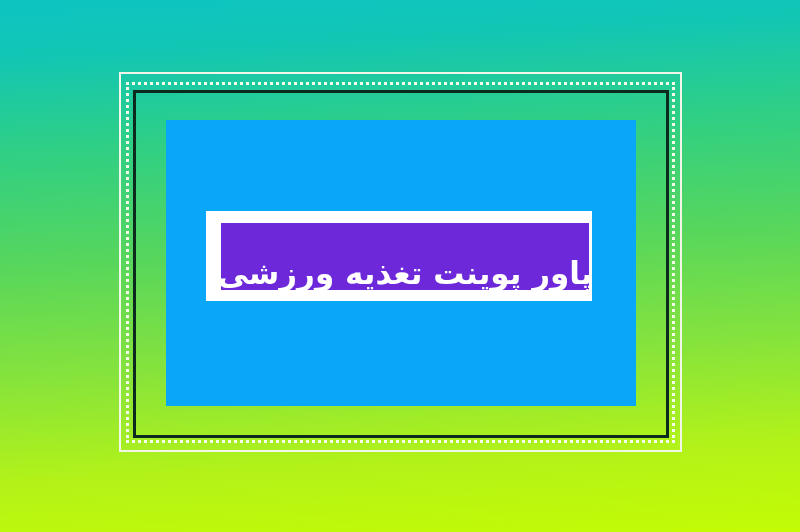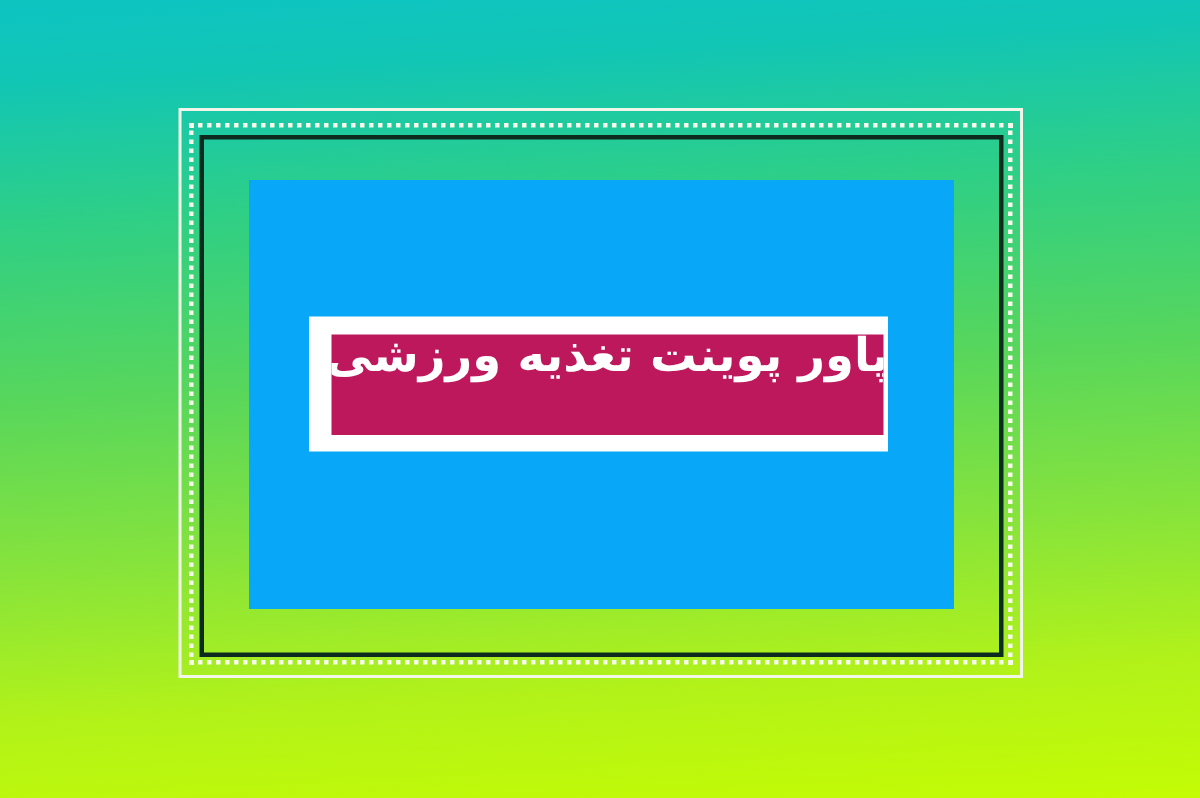--- a/index.html
+++ b/index.html
@@ -84,23 +84,23 @@
     background: #ffffff;
     display: flex;
     align-items: center;
     justify-content: center;
   }
 
   
   #title-plate {
     width: 368px;
     height: 67px;
-    background: #be185d;
+    background: #6d28d9;
     display: flex;
-    align-items: flex-start;
+    align-items: flex-end;
     justify-content: center;
     overflow: hidden;
     margin-left: 12px;
   }
 
   #title-text {
     direction: rtl;
     unicode-bidi: bidi-override;
     color: #ffffff;
     font-family: "DejaVu Sans", sans-serif;

